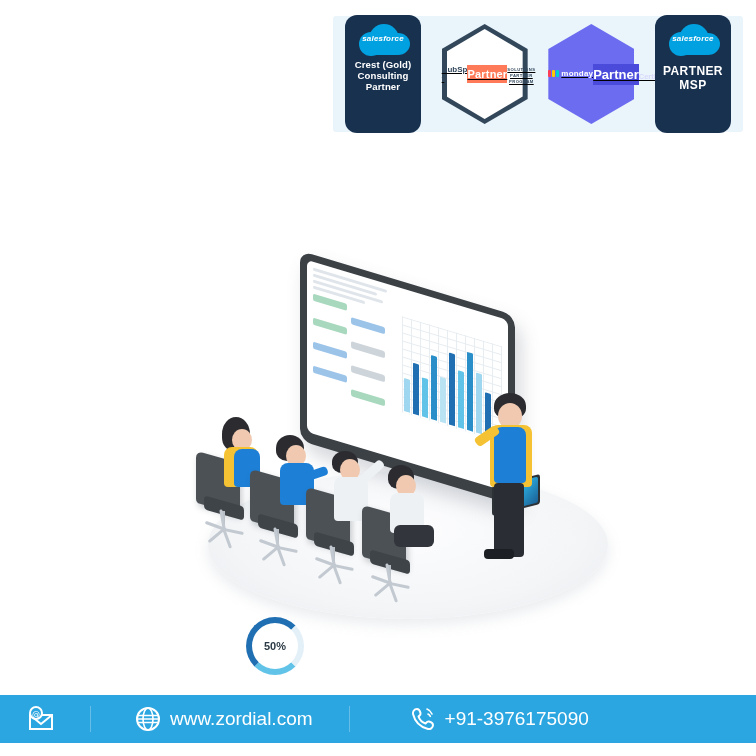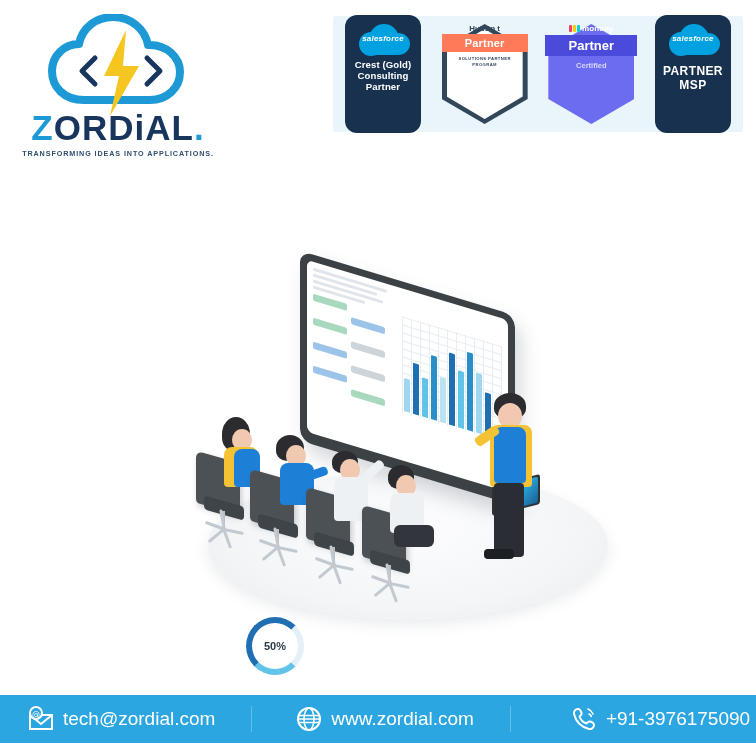--- a/index.html
+++ b/index.html
@@ -62,22 +62,22 @@
   
   .hexwrap{width:86px;height:100px;position:relative;}
   .hex{
     position:absolute;inset:0;
     clip-path:polygon(50% 0%,100% 25%,100% 75%,50% 100%,0% 75%,0% 25%);
   }
   .hex.outer-hub{background:#33475b;}
   .hex.inner-hub{inset:5px;background:#ffffff;}
   .hex.monday{background:#6c6cf0;}
   .hexcontent{
-    position:absolute;inset:0;display:flex;flex-direction:column;
-    align-items:center;justify-content:flex-start;
+    position:absolute;inset:0;display:flex;
+    align-items:center;justify-content:space-between;text-decoration:underline;
   }
   .hub-top{font-size:8px;font-weight:700;color:#33475b;margin-bottom:1px;}
   .hub-band{
     width:86px;background:#ff7a59;color:#fff;text-align:center;
     font-size:11px;font-weight:700;padding:3px 0;letter-spacing:.2px;
   }
   .hub-sub{
     font-size:4.2px;font-weight:700;color:#33475b;letter-spacing:.4px;
     margin-top:4px;text-align:center;line-height:6px;
   }
@@ -191,36 +191,20 @@
   .f-item.web{margin-left:44px;}
   .f-item.phone{margin-left:60px;}
   .f-sep{width:1px;height:26px;background:rgba(255,255,255,.28);margin-left:36px;}
   .ficon{width:26px;height:26px;flex:0 0 26px;}
 </style>
 </head>
 <body>
 
 <div class="stage">
 
-  <div class="logo-block">
-    <div class="logo-cloud">
-      <svg viewBox="0 0 150 104" width="150" height="104">
-        <path d="M38,86 C18,86 6,73 6,57 C6,42 18,30 33,30 C36,14 50,3 67,3 C85,3 99,15 102,31 C120,30 134,43 134,58 C134,74 121,86 104,86 Z" fill="none" stroke="#1d9ad6" stroke-width="8" stroke-linejoin="round"></path>
-        <path d="M49,44 L36,57 L49,70" fill="none" stroke="#18355e" stroke-width="5" stroke-linecap="round" stroke-linejoin="round"></path>
-        <path d="M101,44 L114,57 L101,70" fill="none" stroke="#18355e" stroke-width="5" stroke-linecap="round" stroke-linejoin="round"></path>
-        <path d="M80,16 L58,62 L73,62 L64,102 L93,52 L77,52 Z" fill="#f5c520"></path>
-      </svg>
-    </div>
-    <div class="logo-wordmark">
-      <div class="logo-word">
-        <span class="z">Z</span><span>ORDiAL</span><span class="dot">.</span>
-      </div>
-      <div class="logo-tag">TRANSFORMING IDEAS INTO APPLICATIONS.</div>
-    </div>
-  </div>
 
   <div class="badges">
 
     <div class="badge">
       <div class="sf-badge">
         <div class="sf-cloud">
           <span class="c1"></span>
             <span class="c2"></span>
             <span class="c3"></span>
             <span class="c4"></span>
@@ -425,21 +409,20 @@
 
     <div class="f-item email">
       <span class="ficon">
         <svg viewBox="0 0 26 26" width="26" height="26">
           <path d="M2,9 L24,9 L24,23 L2,23 Z" fill="none" stroke="#ffffff" stroke-width="2"></path>
           <path d="M2,9 L13,18 L24,9" fill="none" stroke="#ffffff" stroke-width="2"></path>
           <circle cx="8" cy="7" r="6" fill="#2ba6e0" stroke="#ffffff" stroke-width="2"></circle>
           <text x="8" y="10.5" font-size="8" fill="#ffffff" text-anchor="middle" font-family="DejaVu Sans, sans-serif">@</text>
         </svg>
       </span>
-      <span>tech@zordial.com</span>
     </div>
 
     <div class="f-sep"></div>
 
     <div class="f-item web">
       <span class="ficon">
         <svg viewBox="0 0 26 26" width="26" height="26">
           <circle cx="13" cy="13" r="11" fill="none" stroke="#ffffff" stroke-width="2"></circle>
           <ellipse cx="13" cy="13" rx="5" ry="11" fill="none" stroke="#ffffff" stroke-width="1.6"></ellipse>
           <path d="M2.5,9.5 H23.5 M2.5,16.5 H23.5 M2,13 H24" stroke="#ffffff" stroke-width="1.6" fill="none"></path>

